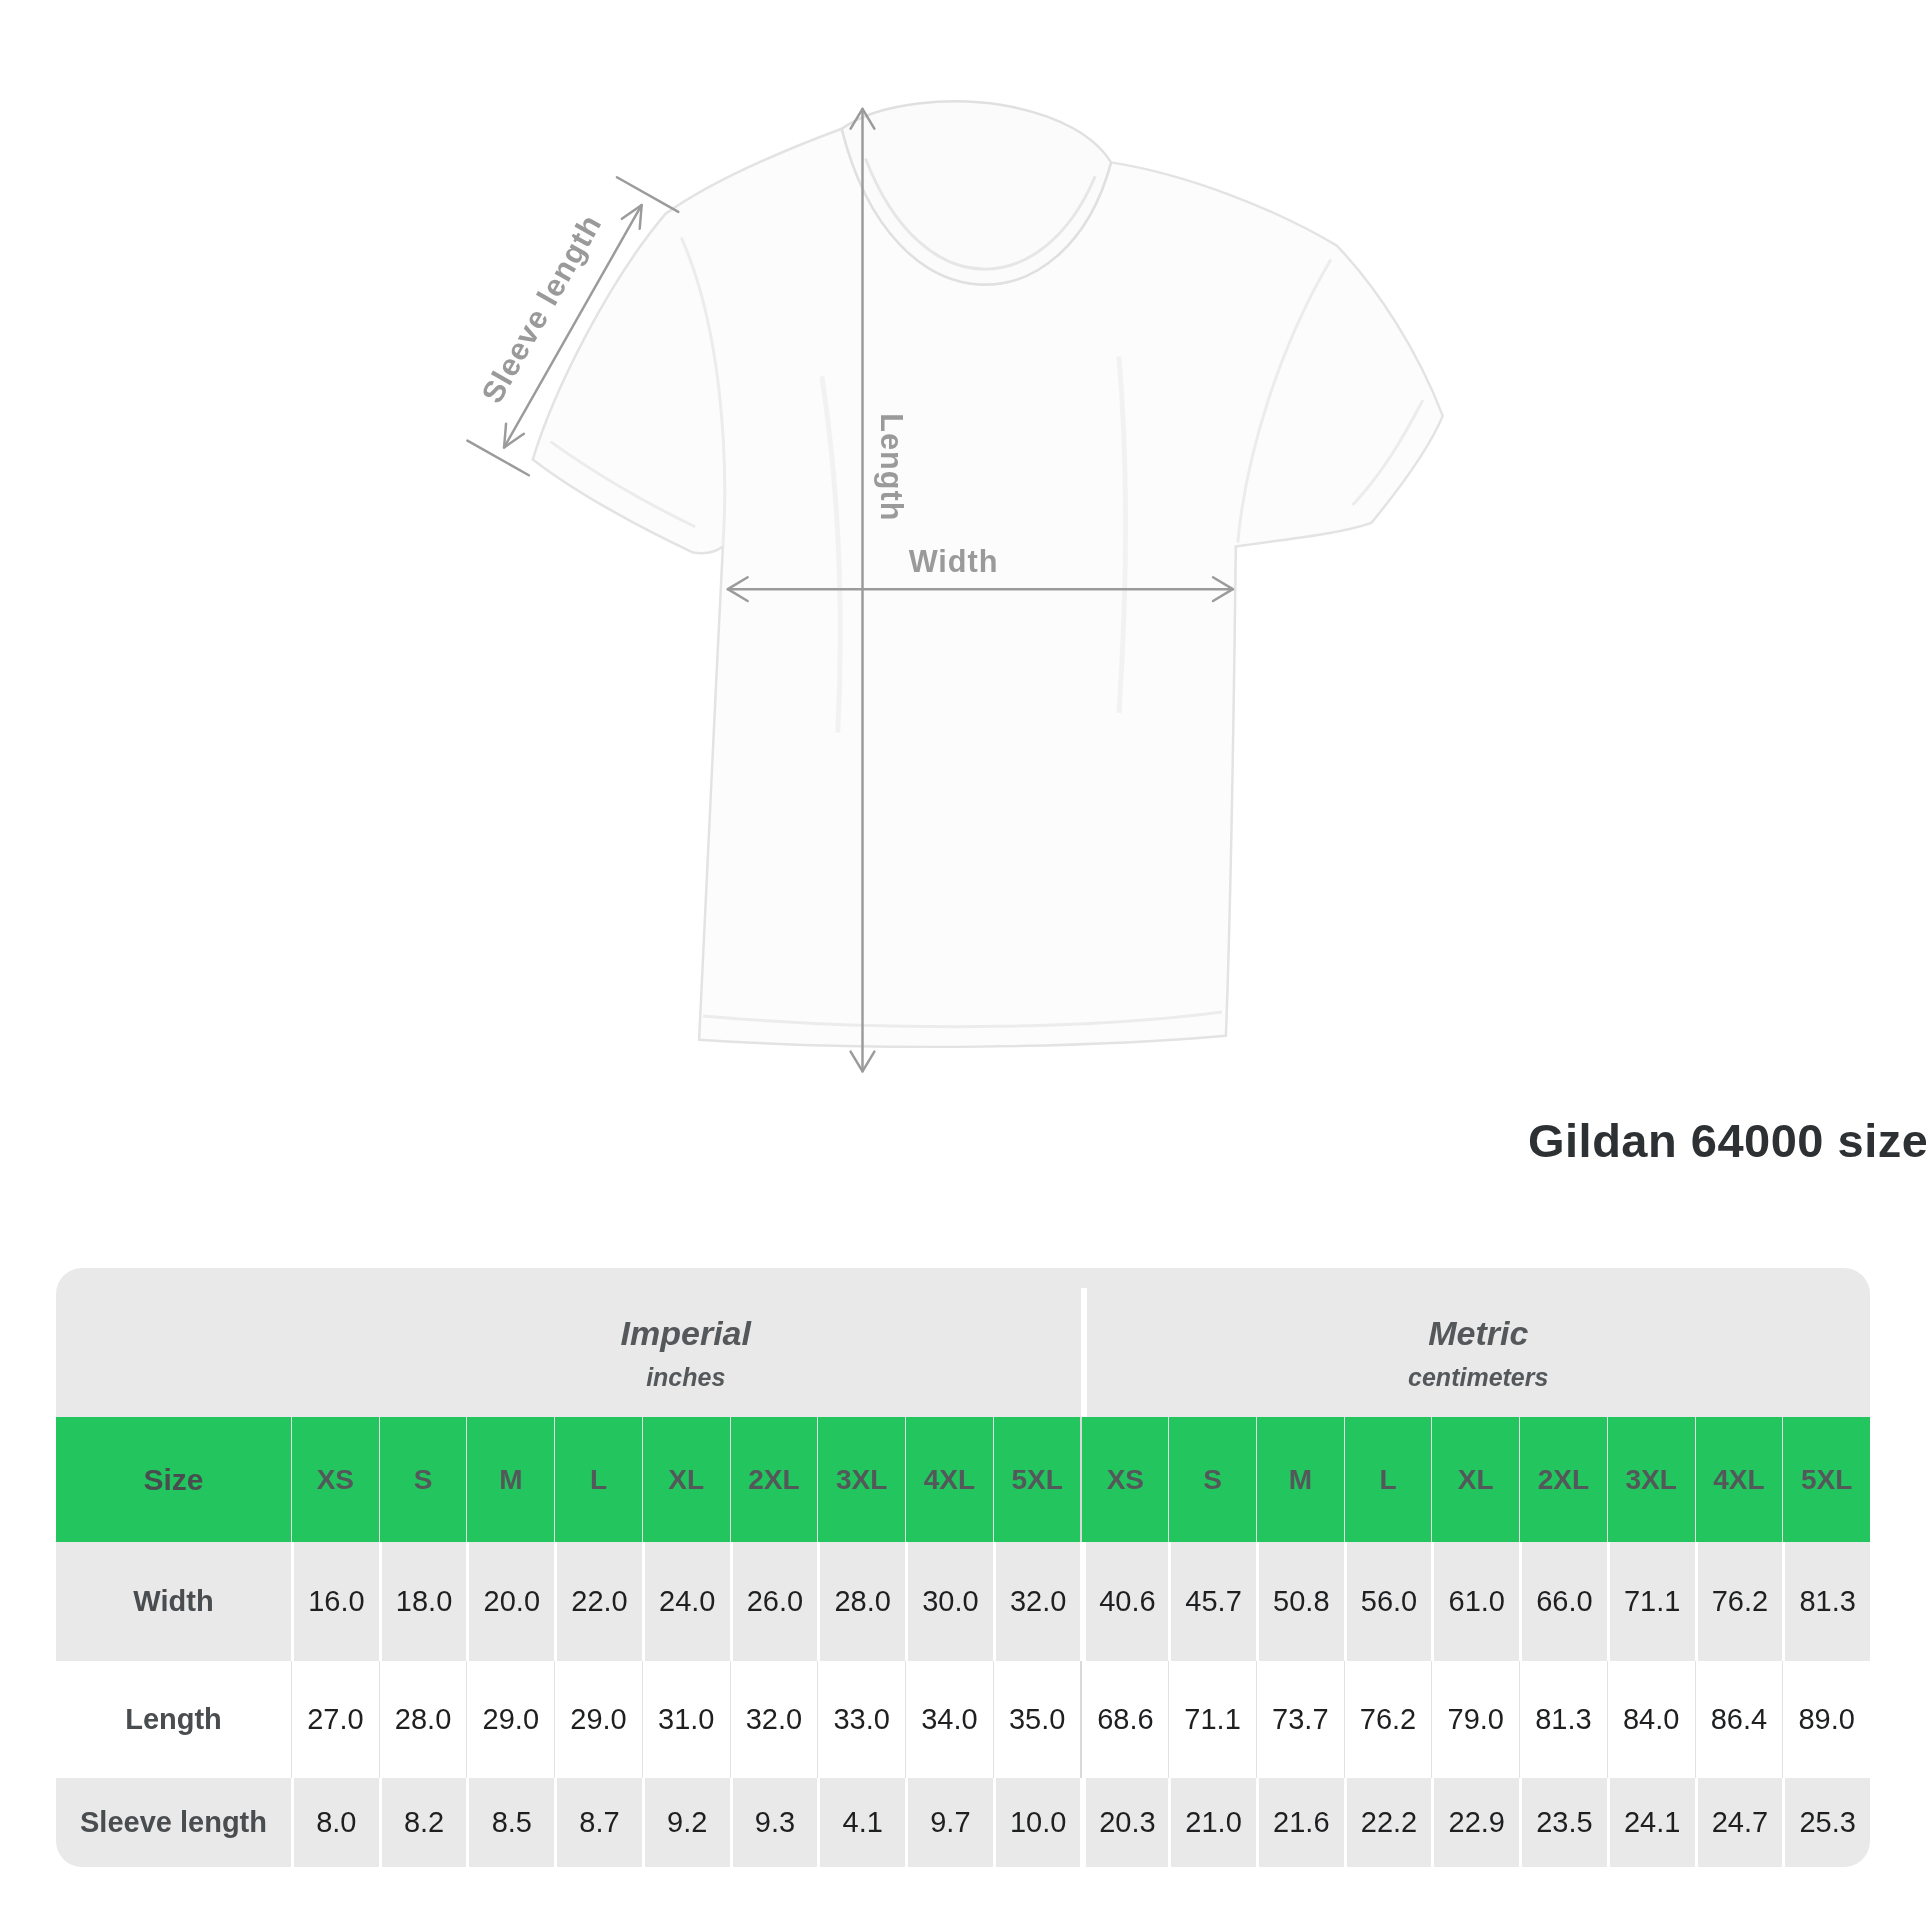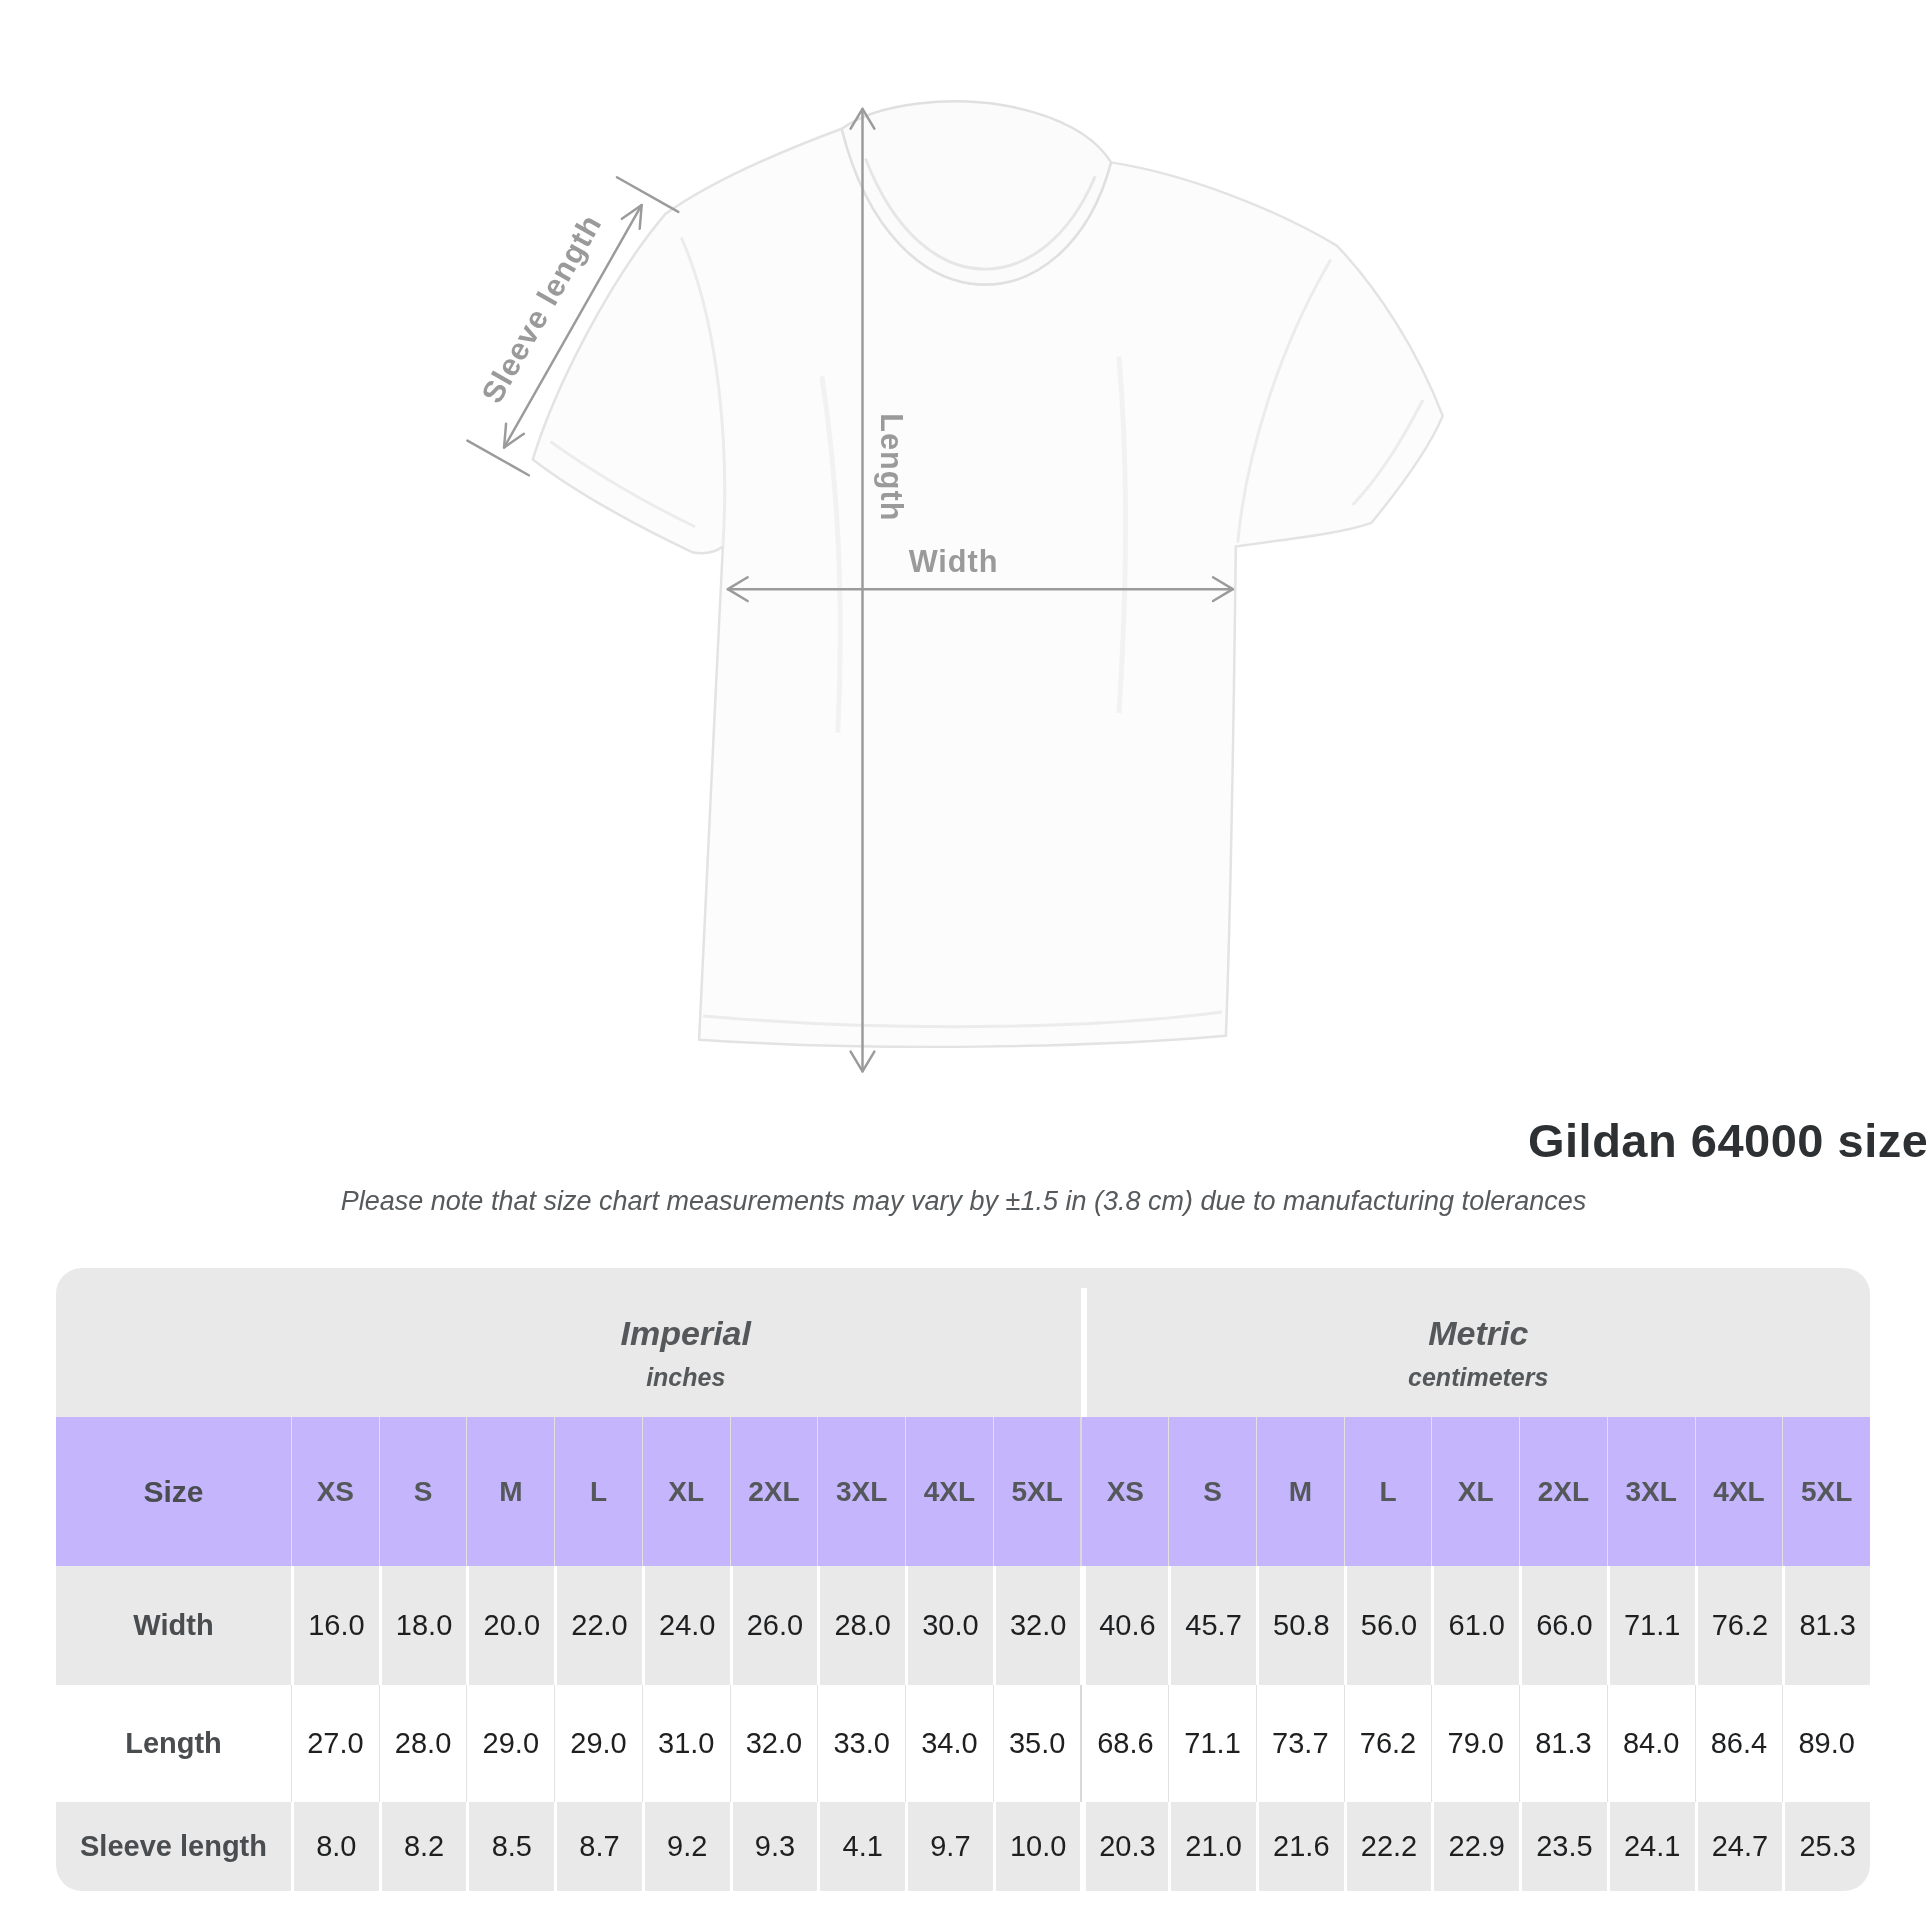--- a/index.html
+++ b/index.html
@@ -12,21 +12,21 @@
     position:absolute;left:0;top:1113px;width:100%;text-align:right;
     font-size:47px;font-weight:bold;color:#2e3133;letter-spacing:0.5px;padding-left:28px;
   }
   .page-subtitle{
     position:absolute;left:0;top:1186px;width:100%;text-align:center;
     font-size:27px;font-style:italic;color:#565a5c;
   }
   .size-table{position:absolute;left:56px;top:1268px;width:1814px;}
   .t-row{display:grid;grid-template-columns:235px repeat(18,1fr);}
   .row-groups{height:149px;background:#e9e9e9;border-radius:26px 26px 0 0;overflow:hidden;}
-  .row-sizes{height:149px;background:#c4b5fd;}
+  .row-sizes{height:125px;background:#22c55e;}
   .row-data{height:119px;}
   .row-data2{height:117px;}
   .row-last{height:89px;border-radius:0 0 26px 26px;overflow:hidden;}
   .cell{display:flex;align-items:center;justify-content:center;}
   .group-cell{flex-direction:column;gap:10px;margin-top:20px;}
   .group-imperial{grid-column:2/span 9;}
   .group-metric{grid-column:11/span 9;border-left:6px solid #ffffff;}
   .group-spacer{grid-column:1;}
   .group-label{font-size:34px;font-weight:bold;font-style:italic;color:#54585a;}
   .group-unit{font-size:25px;font-style:italic;color:#54585a;font-weight:bold;}
@@ -100,21 +100,20 @@
       <path d="M 472 445 L 534 480"></path>
     </g>
   </g>
 
   <text transform="translate(556,317) rotate(-60.5)" text-anchor="middle" font-size="31" font-weight="bold" letter-spacing="1" fill="#9a9a9a">Sleeve length</text>
   <text transform="translate(890,472) rotate(90)" text-anchor="middle" font-size="31" font-weight="bold" letter-spacing="1" fill="#9a9a9a">Length</text>
   <text x="963" y="578" text-anchor="middle" font-size="31" font-weight="bold" letter-spacing="1" fill="#9a9a9a">Width</text>
 </svg>
 
 <div class="page-title">Gildan 64000 sizes</div>
-<div class="page-subtitle">Please note that size chart measurements may vary by ±1.5 in (3.8 cm) due to manufacturing tolerances</div>
 
 <div class="size-table">
 
   <div class="t-row row-groups">
     <div class="cell group-spacer"></div>
     <div class="cell group-cell group-imperial">
       <div class="group-label">Imperial</div>
       <div class="group-unit">inches</div>
     </div>
     <div class="cell group-cell group-metric">

